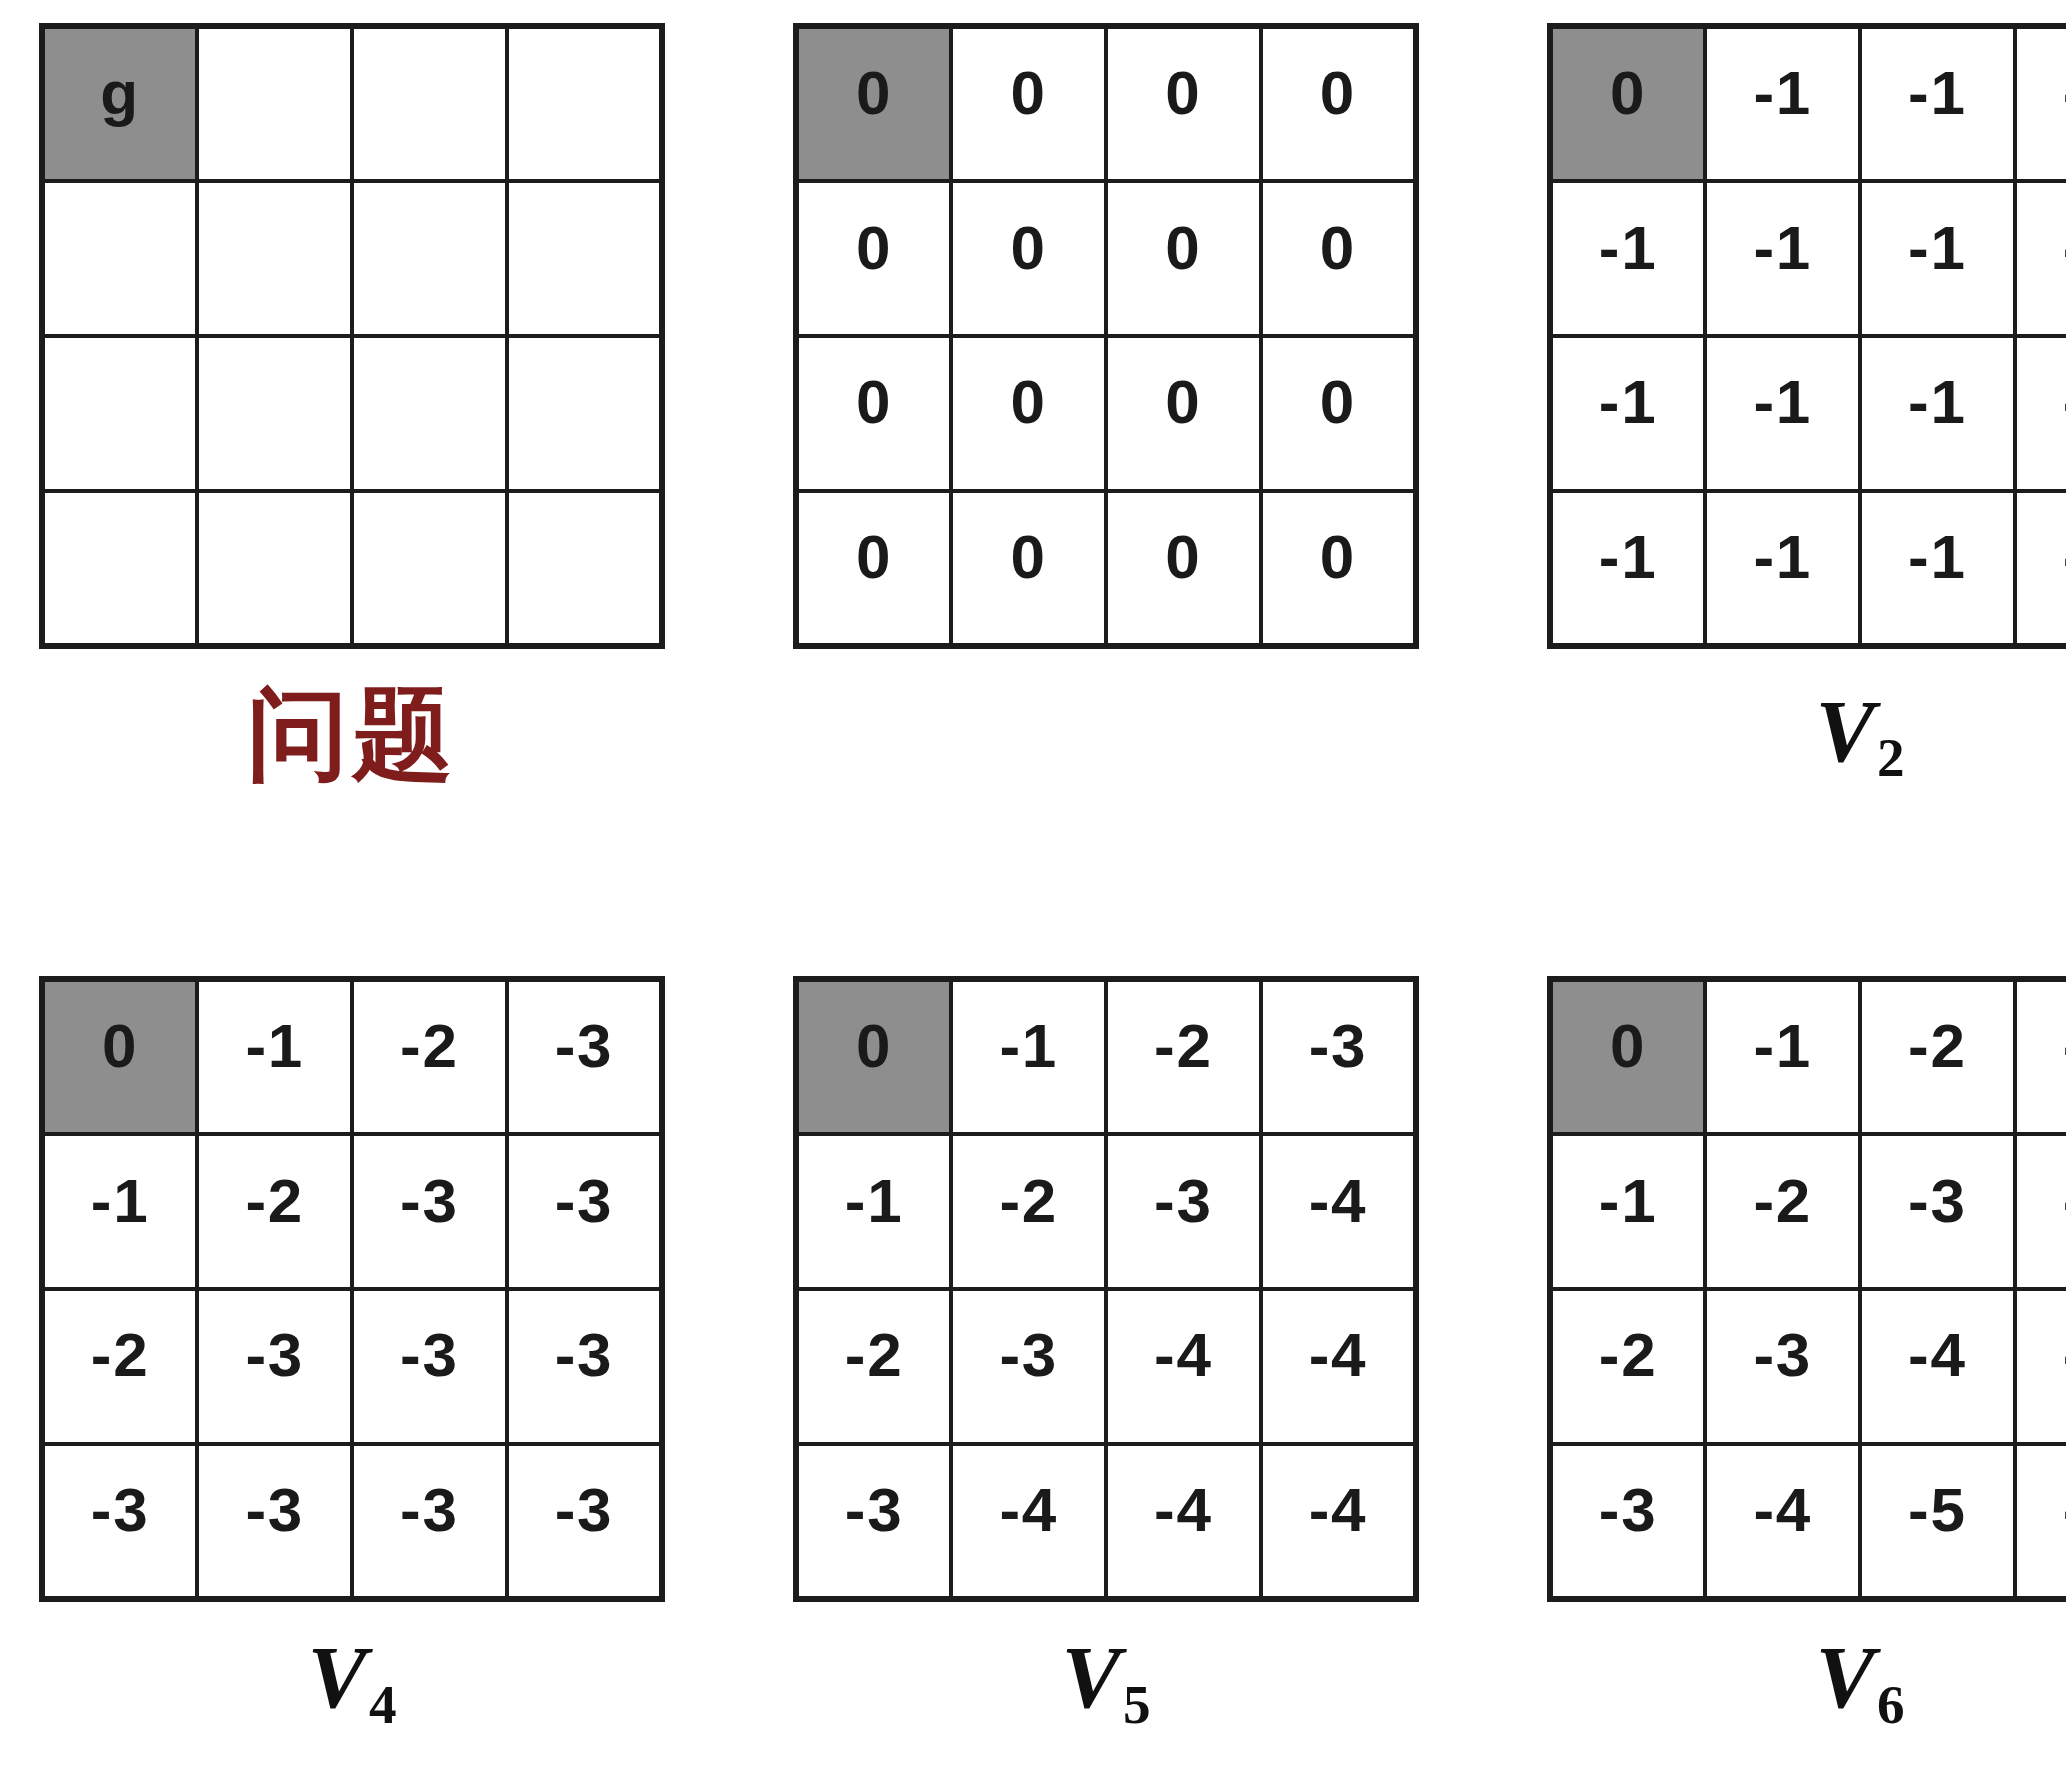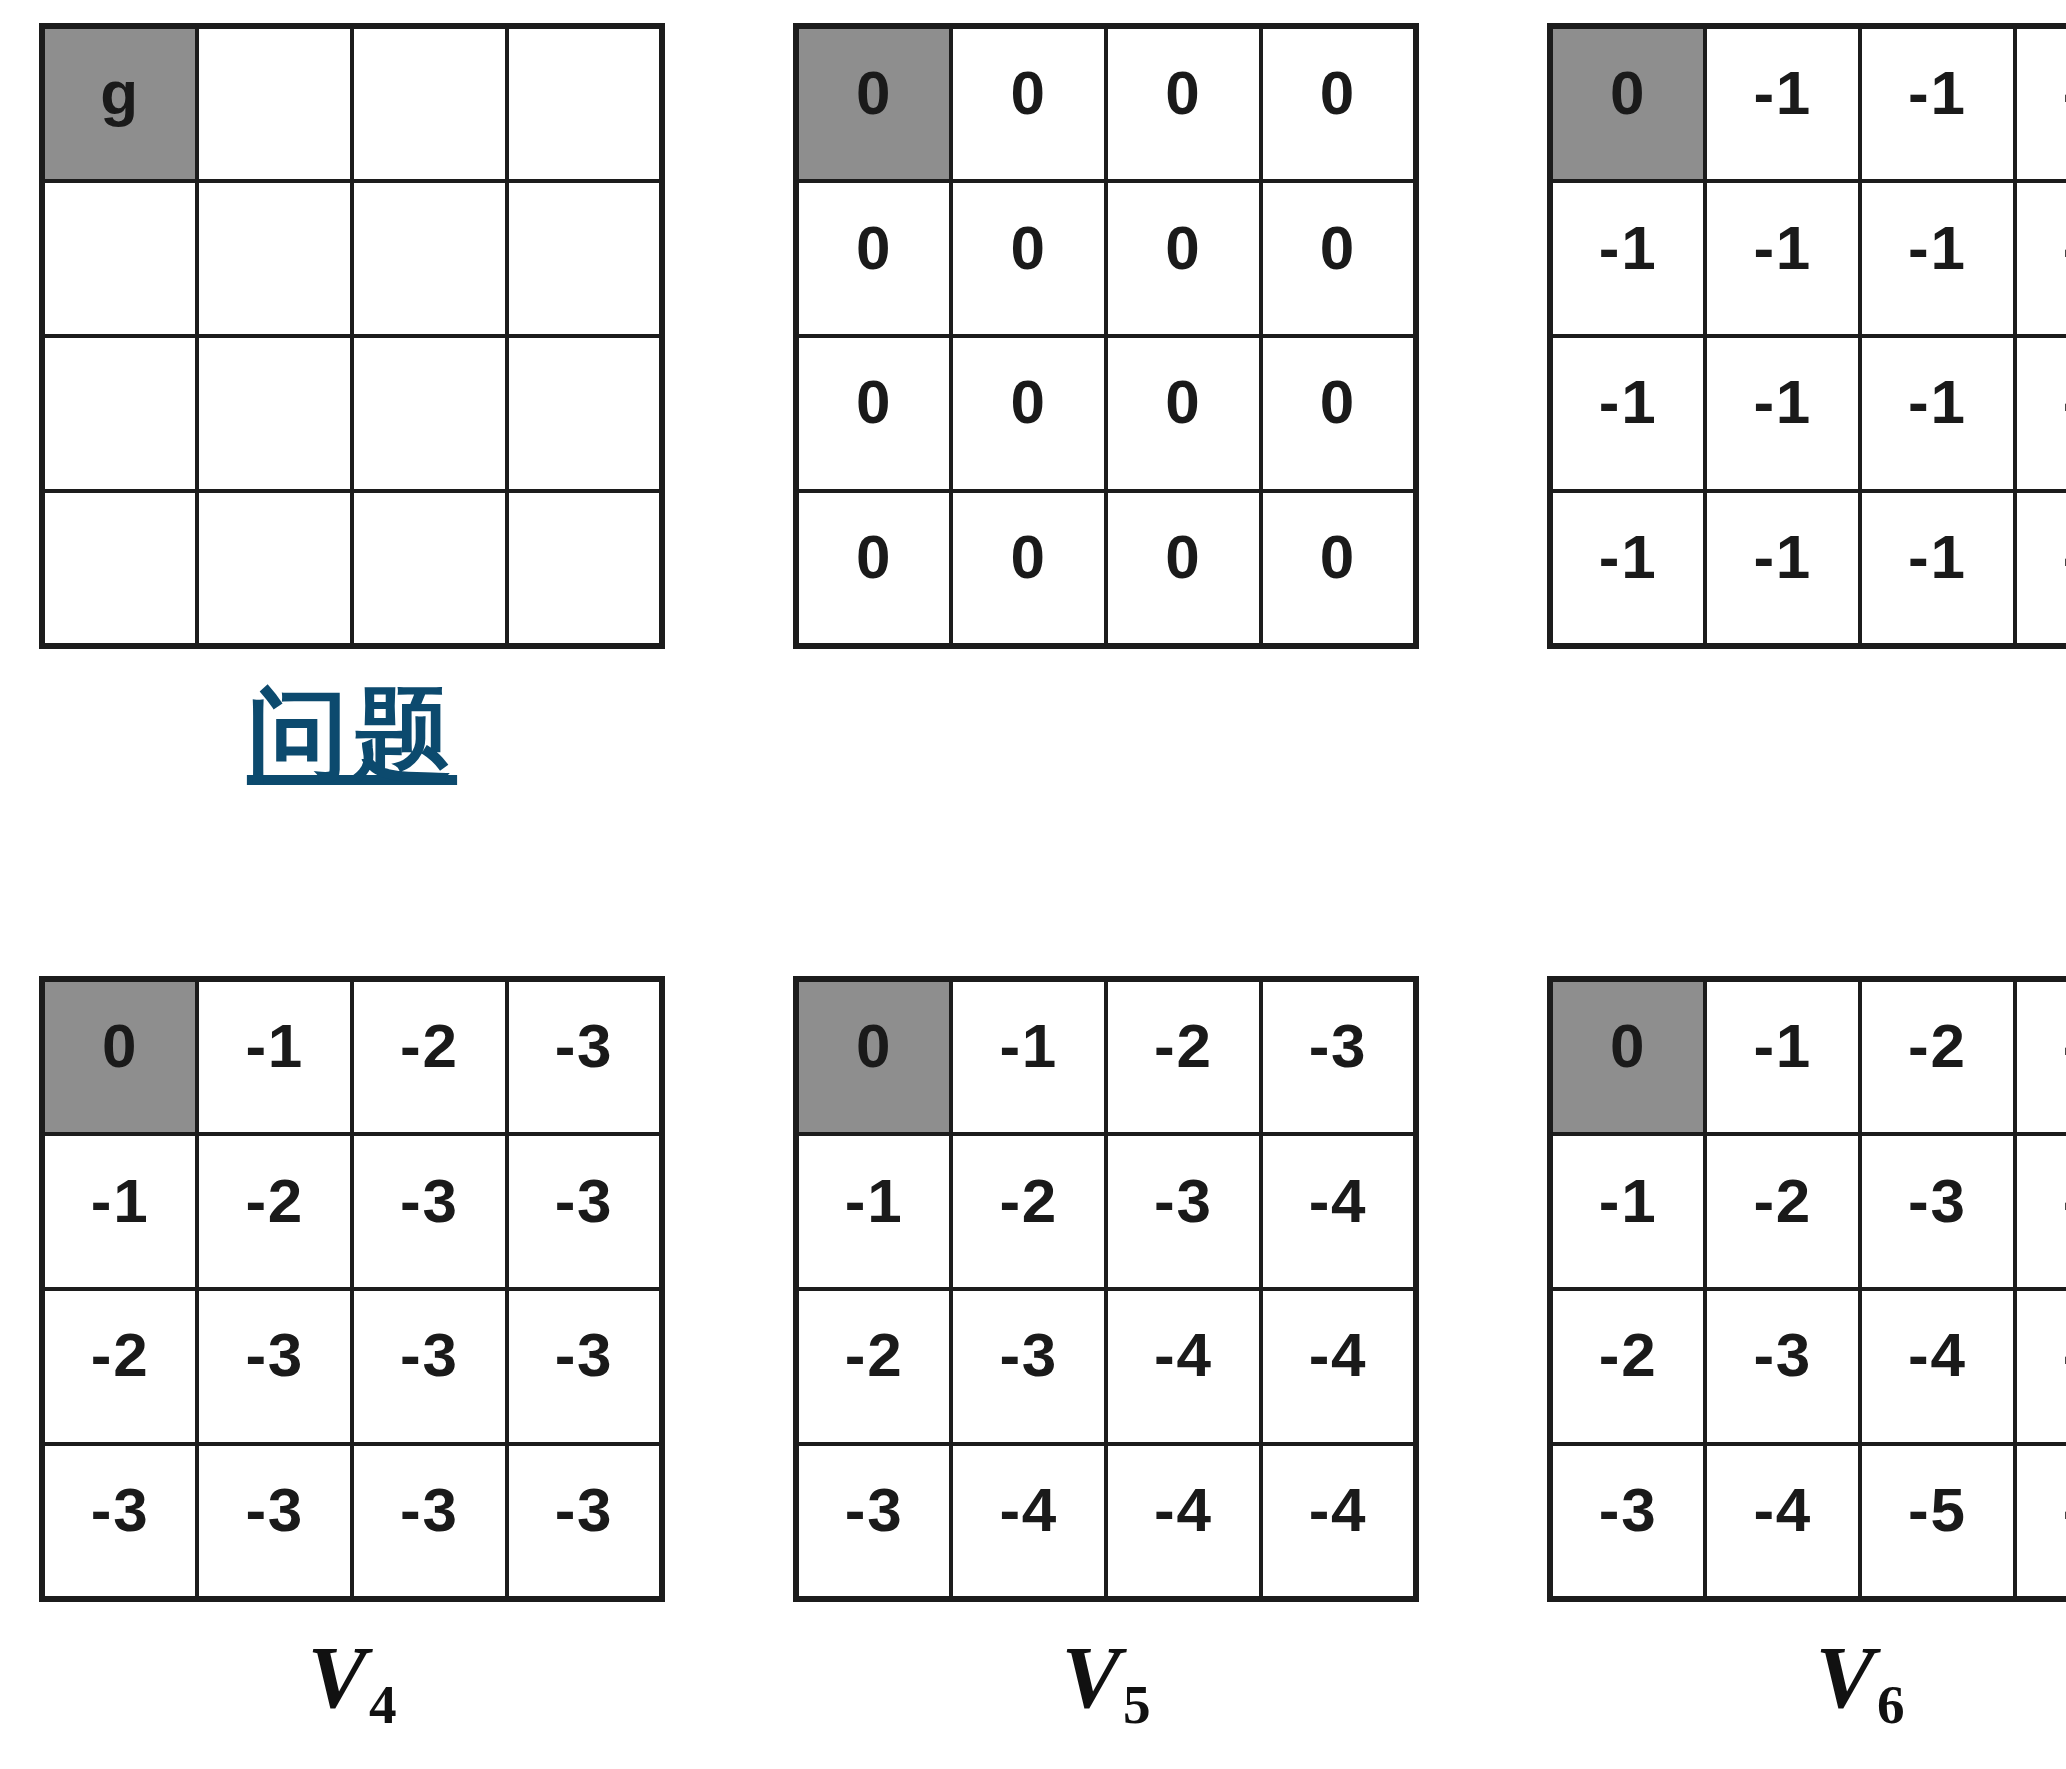--- a/index.html
+++ b/index.html
@@ -65,23 +65,22 @@
     align-items: center;
     justify-content: center;
   }
   .grid-row.second .label-band {
     height: 161px;
   }
   .label-cjk {
     font-family: "Liberation Serif", "DejaVu Serif", serif;
     font-size: 101px;
     font-weight: bold;
-    color: #0c4a6e;
+    color: #7f1d1d;
     letter-spacing: 4.1px;
-    text-decoration: underline;
   }
   .label-v {
     font-family: "Liberation Serif", "DejaVu Serif", serif;
     font-size: 89px;
     font-weight: bold;
     font-style: italic;
     color: #111111;
     line-height: 1;
   }
   .label-v sub {
@@ -152,20 +151,23 @@
             <div class="cell">-1</div>
             <div class="cell">-1</div>
             <div class="cell">-1</div>
             <div class="cell">-1</div>
             <div class="cell">-1</div>
             <div class="cell">-1</div>
             <div class="cell">-1</div>
             <div class="cell">-1</div>
             <div class="cell">-1</div>
           </div>
+          <div class="label-band">
+            <span class="label-v"><span>V</span><sub>2</sub></span>
+          </div>
         </div>
       </div>
     <div class="grid-row second">
         <div class="unit">
           <div class="grid">
             <div class="cell goal">0</div>
             <div class="cell">-1</div>
             <div class="cell">-2</div>
             <div class="cell">-3</div>
             <div class="cell">-1</div>

